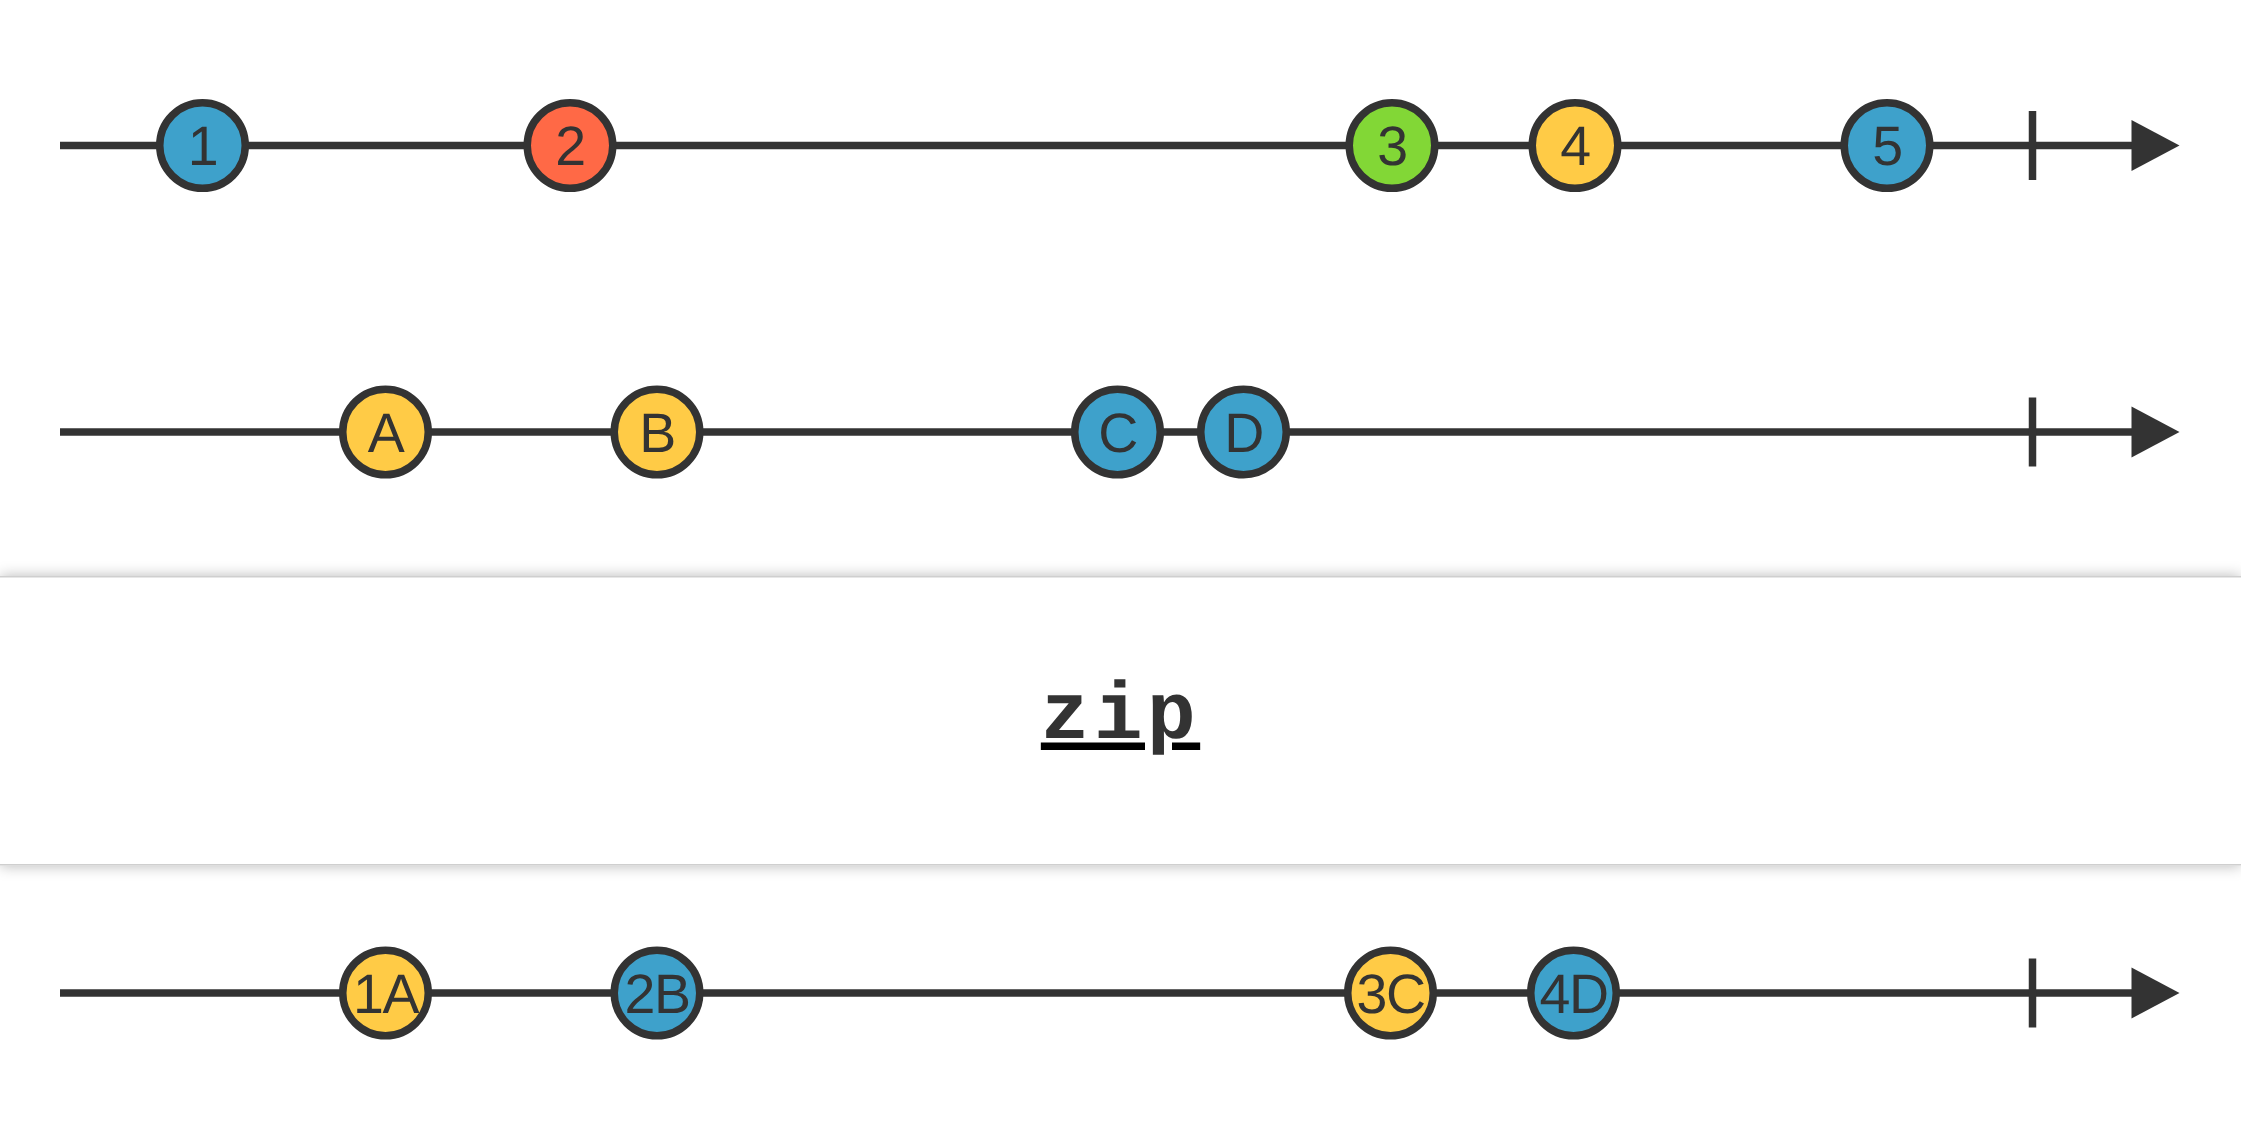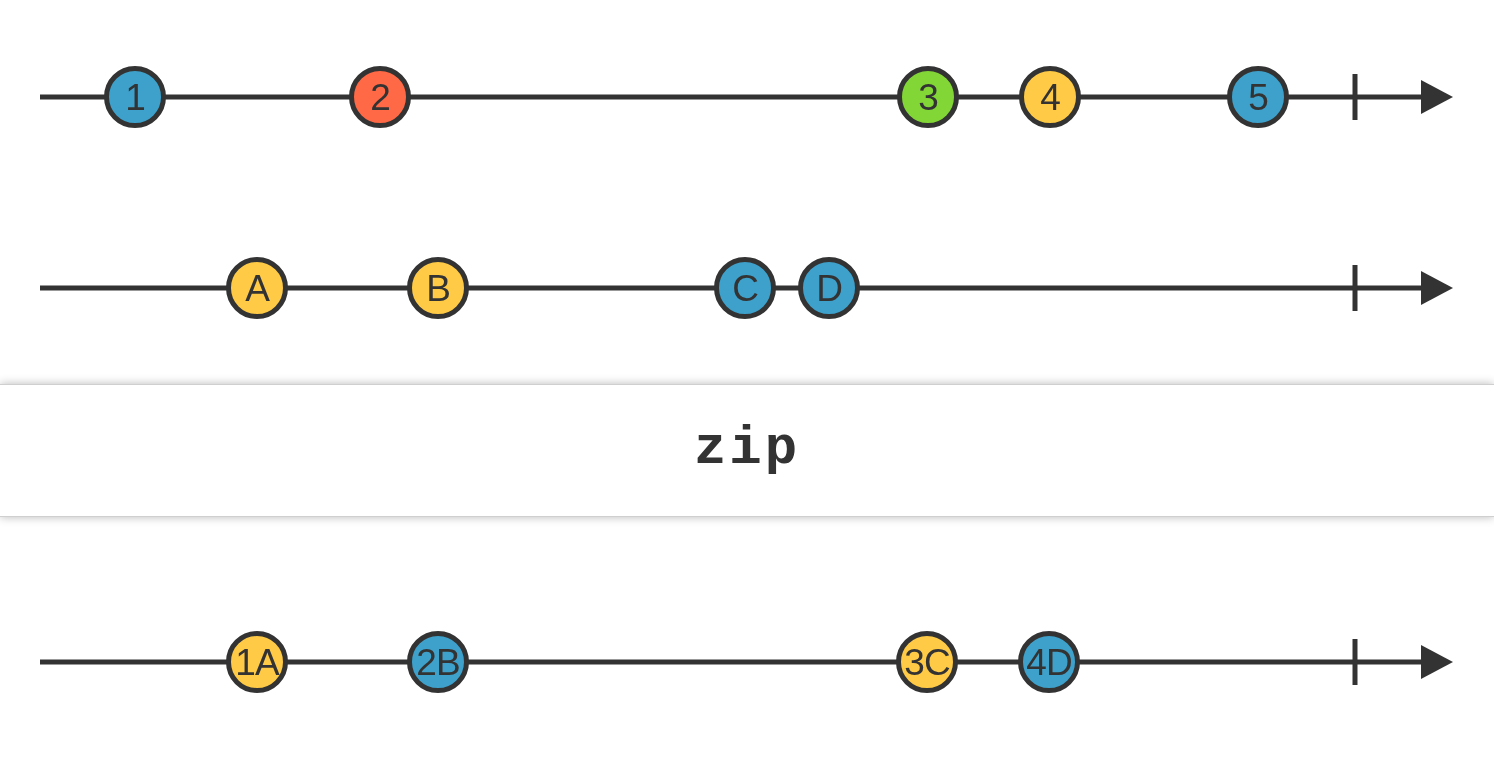--- a/index.html
+++ b/index.html
@@ -13,29 +13,30 @@
     height: 758px;
     background: #ffffff;
     overflow: hidden;
     font-family: "Liberation Sans", sans-serif;
   }
   .operator-band {
     position: absolute;
     left: 0;
     right: 0;
     top: 384px;
-    height: 133px;
+    height: 193px;
     box-sizing: border-box;
     background: #ffffff;
     border-top: 1px solid #cfcfcf;
     border-bottom: 1px solid #cfcfcf;
     box-shadow: 0 0 9px rgba(0, 0, 0, 0.28);
     display: flex;
     align-items: center;
     justify-content: center;
+    text-decoration: underline;
   }
   .operator-label {
     font-family: "Liberation Mono", monospace;
     font-weight: bold;
     font-size: 54px;
     letter-spacing: 3px;
     color: #333333;
     transform: translateY(-2px);
   }
   svg.diagram {

